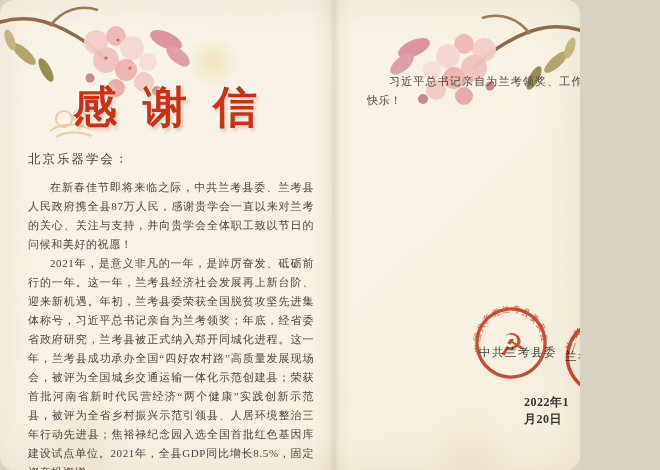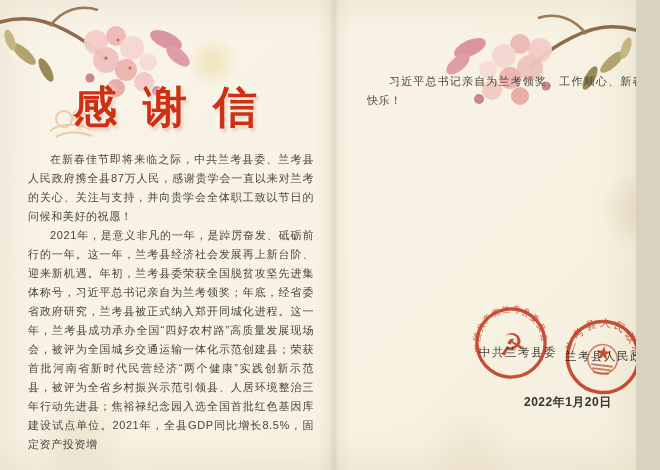--- a/index.html
+++ b/index.html
@@ -1,25 +1,26 @@
 <!DOCTYPE html>
 <html><head>
 <meta charset="utf-8">
 <style>
   html,body{margin:0;padding:0;background:#d8d2c2;}
   .sheet{
-    position:relative;width:636px;height:470px;overflow:hidden;
-    font-family:Liberation Sans, sans-serif;
+    position:relative;width:580px;height:470px;overflow:hidden;
+    font-family:Liberation Serif, serif;
     background:
       radial-gradient(circle at 213px 62px, rgba(232,205,130,.35) 0 6px, transparent 26px),
       radial-gradient(circle at 640px 210px, rgba(205,180,140,.25) 0 8px, transparent 40px),
       radial-gradient(circle at 80px 440px, rgba(205,185,150,.18) 0 10px, transparent 50px),
       radial-gradient(circle at 470px 450px, rgba(210,190,150,.15) 0 10px, transparent 46px),
       linear-gradient(135deg,#f9f4e8 0%,#f7f2e3 55%,#f5efde 100%);
     box-shadow: inset 0 0 40px rgba(170,140,95,.18);
+    border-radius: 14px;
   }
   .seam{position:absolute;left:316px;top:0;width:34px;height:470px;pointer-events:none;
     background:linear-gradient(to right, transparent 0%, rgba(160,130,90,.08) 38%, rgba(115,90,60,.16) 52%, rgba(160,130,90,.06) 70%, transparent 100%);}
   .deco{position:absolute;pointer-events:none;}
   .deco-tl{left:-6px;top:-6px;}
   .deco-tr{right:-6px;top:2px;transform:scaleX(-1);}
   .cloud{left:46px;top:103px;}
 
   .title{
     position:absolute;left:0;top:78px;width:330px;margin:0;
@@ -102,20 +103,21 @@
       <path d="M4,28 C14,20 30,20 44,26"></path>
       <path d="M10,34 C20,28 34,28 46,33"></path>
     </g>
   </svg>
 
   <div class="seam"></div>
 
   <div>
     <h1 class="title">感谢信</h1>
     <div class="p1col bodytext">
+      <p class="salutation">北京乐器学会：</p>
       <p class="para">在新春佳节即将来临之际，中共兰考县委、兰考县人民政府携全县87万人民，感谢贵学会一直以来对兰考的关心、关注与支持，并向贵学会全体职工致以节日的问候和美好的祝愿！</p>
       <p class="para">2021年，是意义非凡的一年，是踔厉奋发、砥砺前行的一年。这一年，兰考县经济社会发展再上新台阶、迎来新机遇。年初，兰考县委荣获全国脱贫攻坚先进集体称号，习近平总书记亲自为兰考领奖；年底，经省委省政府研究，兰考县被正式纳入郑开同城化进程。这一年，兰考县成功承办全国“四好农村路”高质量发展现场会，被评为全国城乡交通运输一体化示范创建县；荣获首批河南省新时代民营经济“两个健康”实践创新示范县，被评为全省乡村振兴示范引领县、人居环境整治三年行动先进县；焦裕禄纪念园入选全国首批红色基因库建设试点单位。2021年，全县GDP同比增长8.5%，固定资产投资增</p>
     </div>
   </div>
 
   <div>
     <div class="p2col bodytext">
       <p class="para">习近平总书记亲自为兰考领奖、工作顺心、新春快乐！</p>
     </div>
 

